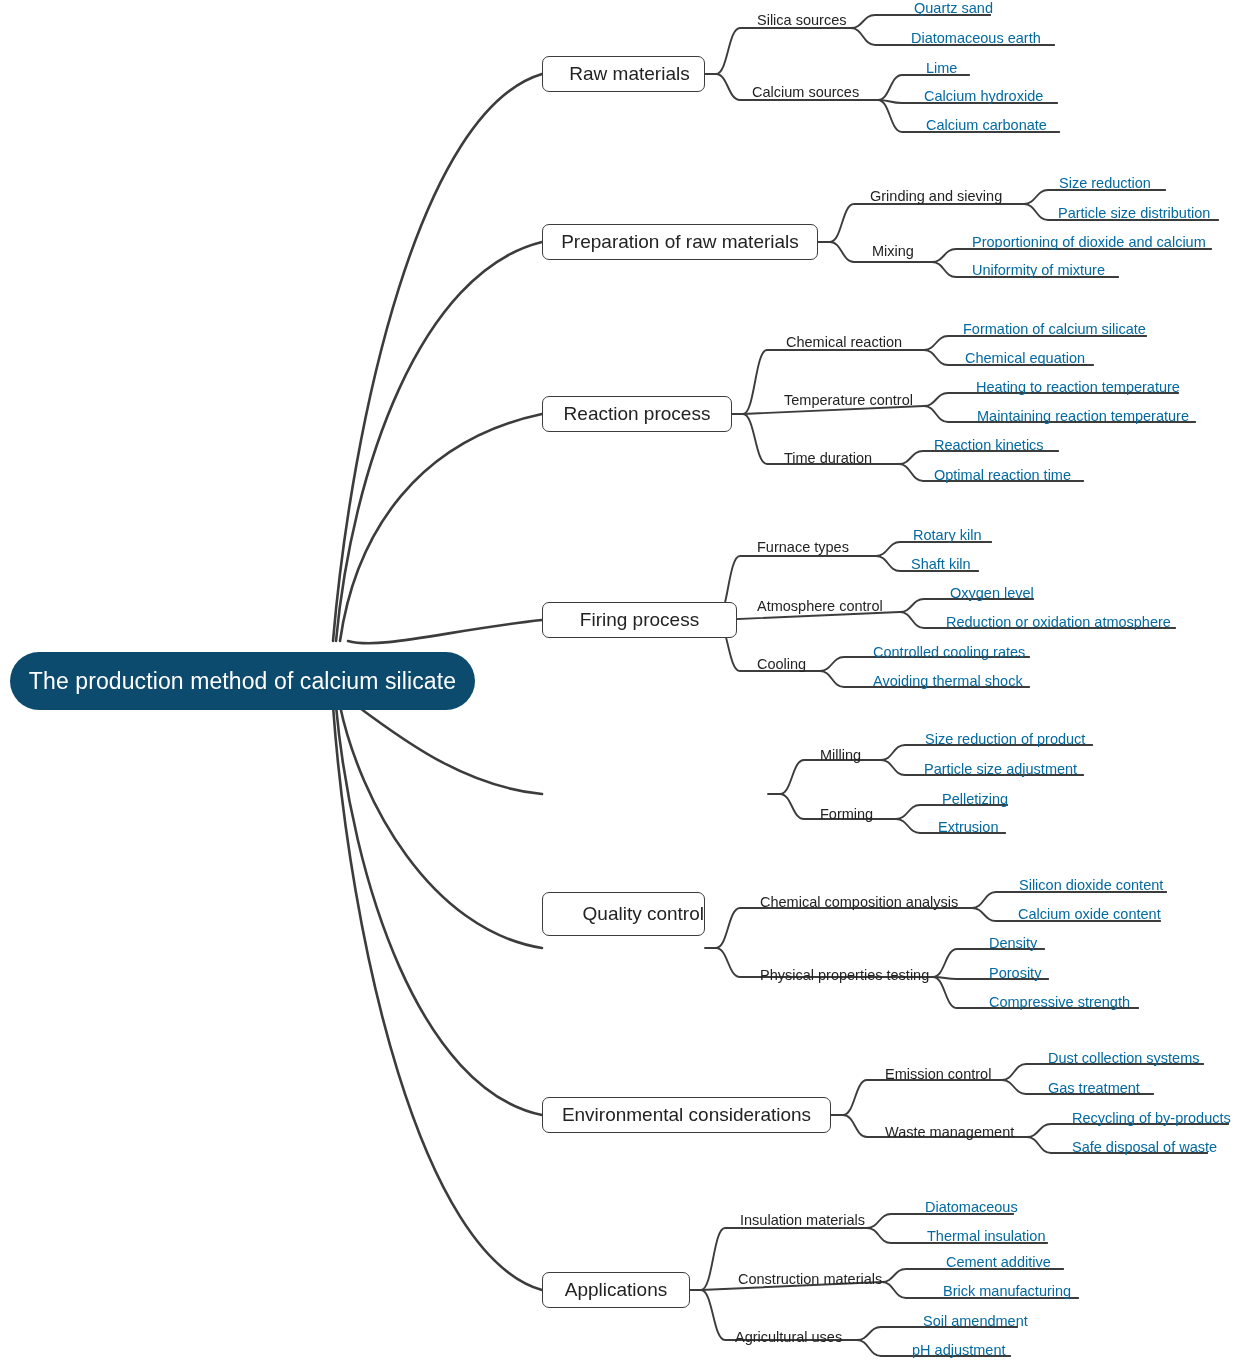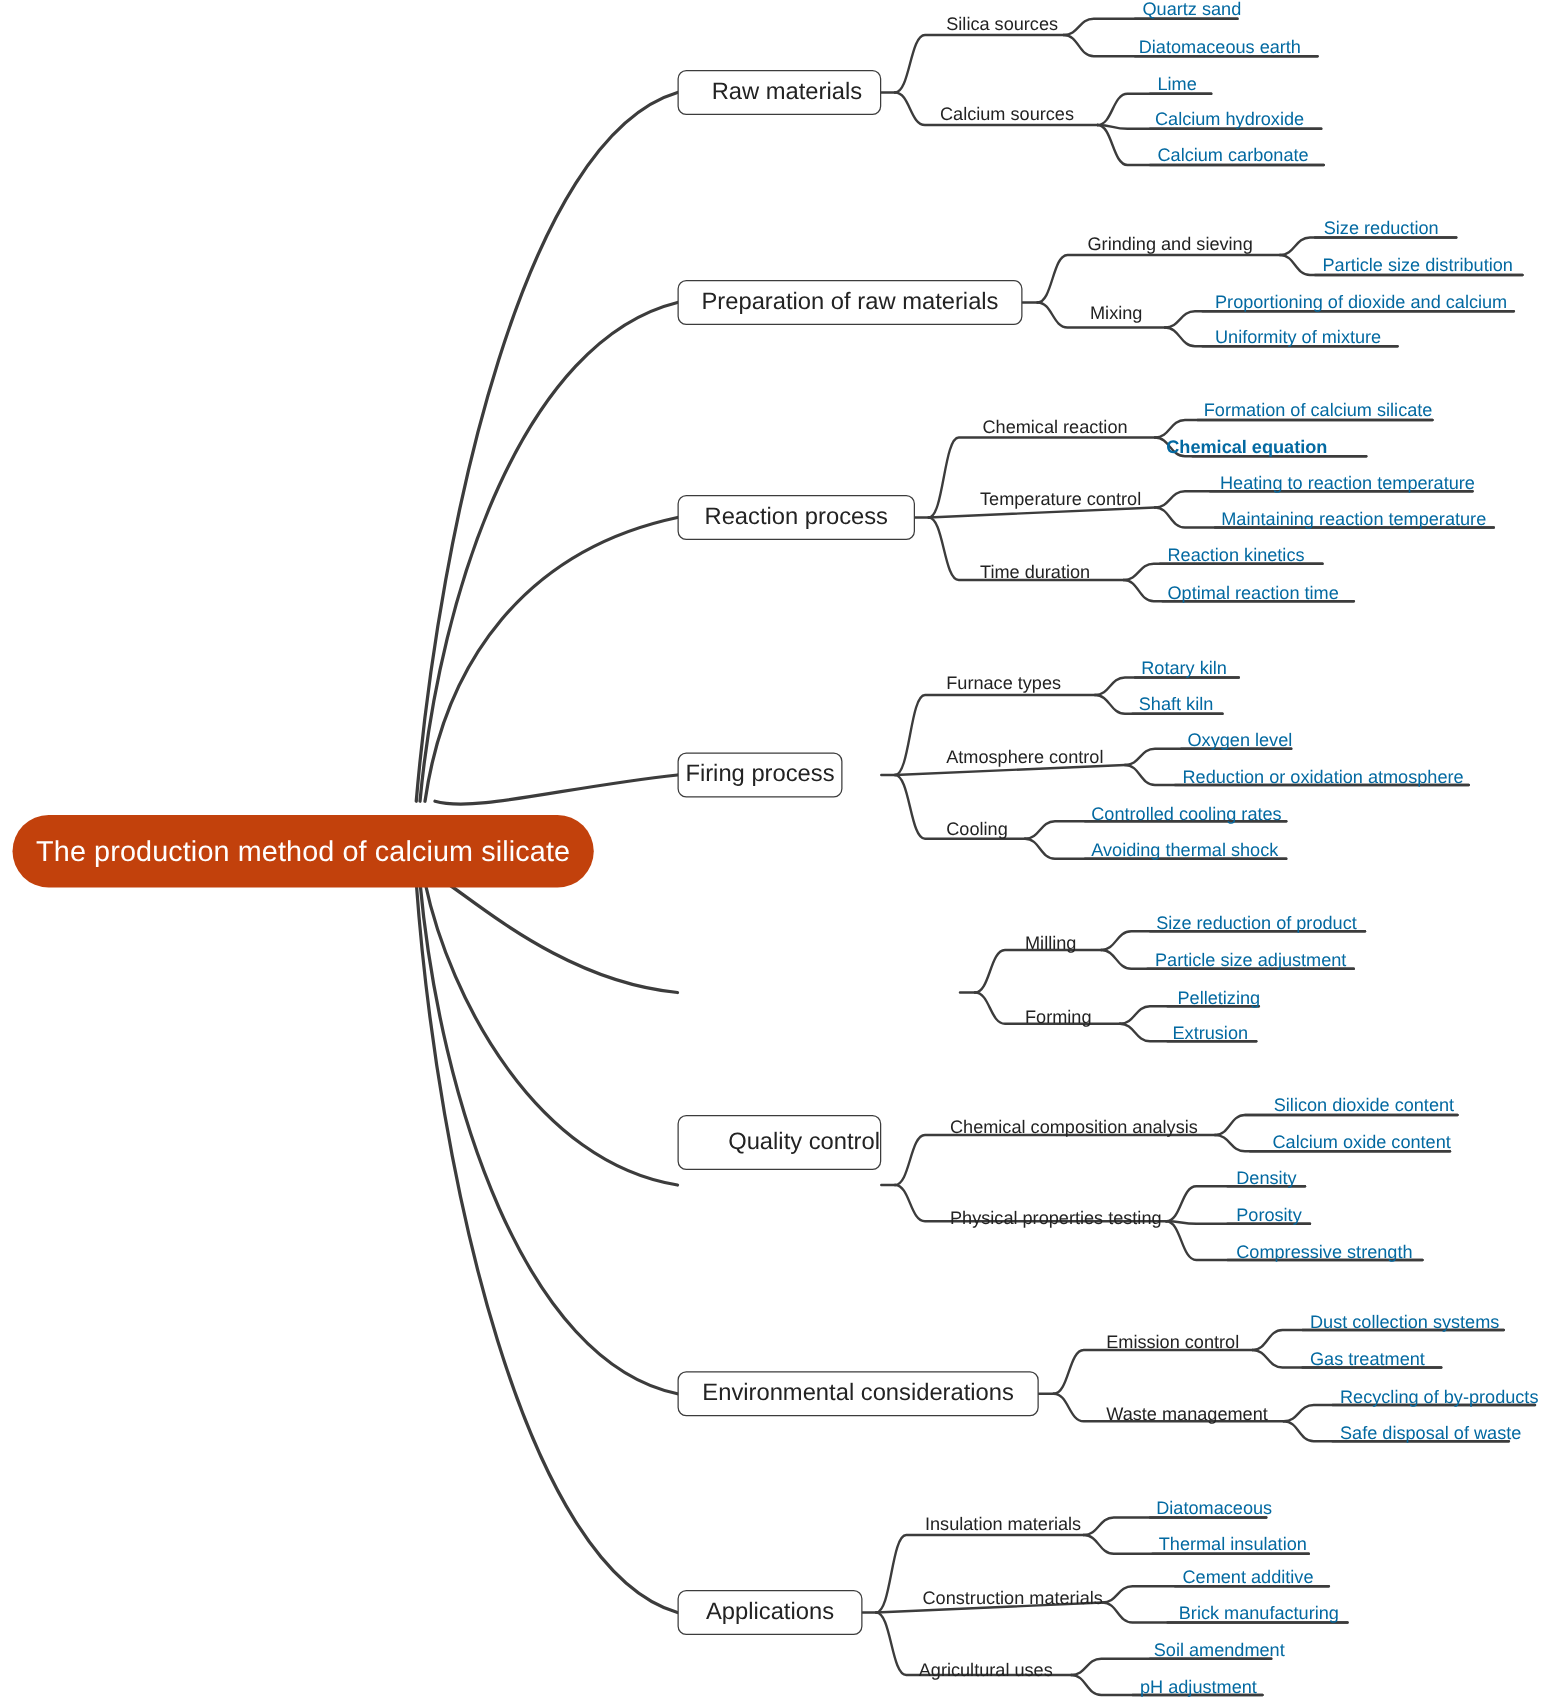--- a/index.html
+++ b/index.html
@@ -20,21 +20,21 @@
     left: 0; top: 0;
     width: 1240px;
     height: 1364px;
     pointer-events: none;
   }
   .root-node {
     position: absolute;
     display: flex;
     align-items: center;
     justify-content: center;
-    background: #c2410c;
+    background: #0c4a6e;
     color: #ffffff;
     border-radius: 999px;
     font-size: 23px;
     letter-spacing: 0.1px;
     white-space: nowrap;
     z-index: 5;
   }
   .branch-node {
     position: absolute;
     display: flex;
@@ -228,21 +228,21 @@
 
   <div class="branch-node" style="left:542px; top:56px; width:163px; height:36px;padding-left:12px;">
     <span>Raw materials</span>
   </div>
   <div class="branch-node" style="left:542px; top:224px; width:276px; height:36px;">
     <span>Preparation of raw materials</span>
   </div>
   <div class="branch-node" style="left:542px; top:396px; width:190px; height:36px;">
     <span>Reaction process</span>
   </div>
-  <div class="branch-node" style="left:542px; top:602px; width:132px; height:36px;">
+  <div class="branch-node" style="left:542px; top:602px; width:195px; height:36px;">
     <span>Firing process</span>
   </div>
   <div class="branch-node" style="left:542px; top:892px; width:163px; height:44px;justify-content:flex-end;">
     <span>Quality control</span>
   </div>
   <div class="branch-node" style="left:542px; top:1097px; width:289px; height:36px;">
     <span>Environmental considerations</span>
   </div>
   <div class="branch-node" style="left:542px; top:1272px; width:148px; height:36px;">
     <span>Applications</span>
@@ -258,21 +258,21 @@
 
   <div class="mid-label" style="left:870px; top:188px;"><span>Grinding and sieving</span></div>
   <div class="leaf-label" style="left:1059px; top:175px;"><span>Size reduction</span></div>
   <div class="leaf-label" style="left:1058px; top:205px;"><span>Particle size distribution</span></div>
   <div class="mid-label" style="left:872px; top:243px;"><span>Mixing</span></div>
   <div class="leaf-label" style="left:972px; top:234px;"><span>Proportioning of dioxide and calcium</span></div>
   <div class="leaf-label" style="left:972px; top:262px;"><span>Uniformity of mixture</span></div>
 
   <div class="mid-label" style="left:786px; top:334px;"><span>Chemical reaction</span></div>
   <div class="leaf-label" style="left:963px; top:321px;"><span>Formation of calcium silicate</span></div>
-  <div class="leaf-label" style="left:933px; top:350px;font-weight:bold;"><span>Chemical equation</span></div>
+  <div class="leaf-label" style="left:965px; top:350px;"><span>Chemical equation</span></div>
   <div class="mid-label" style="left:784px; top:392px;"><span>Temperature control</span></div>
   <div class="leaf-label" style="left:976px; top:379px;"><span>Heating to reaction temperature</span></div>
   <div class="leaf-label" style="left:977px; top:408px;"><span>Maintaining reaction temperature</span></div>
   <div class="mid-label" style="left:784px; top:450px;"><span>Time duration</span></div>
   <div class="leaf-label" style="left:934px; top:437px;"><span>Reaction kinetics</span></div>
   <div class="leaf-label" style="left:934px; top:467px;"><span>Optimal reaction time</span></div>
 
   <div class="mid-label" style="left:757px; top:539px;"><span>Furnace types</span></div>
   <div class="leaf-label" style="left:913px; top:527px;"><span>Rotary kiln</span></div>
   <div class="leaf-label" style="left:911px; top:556px;"><span>Shaft kiln</span></div>

